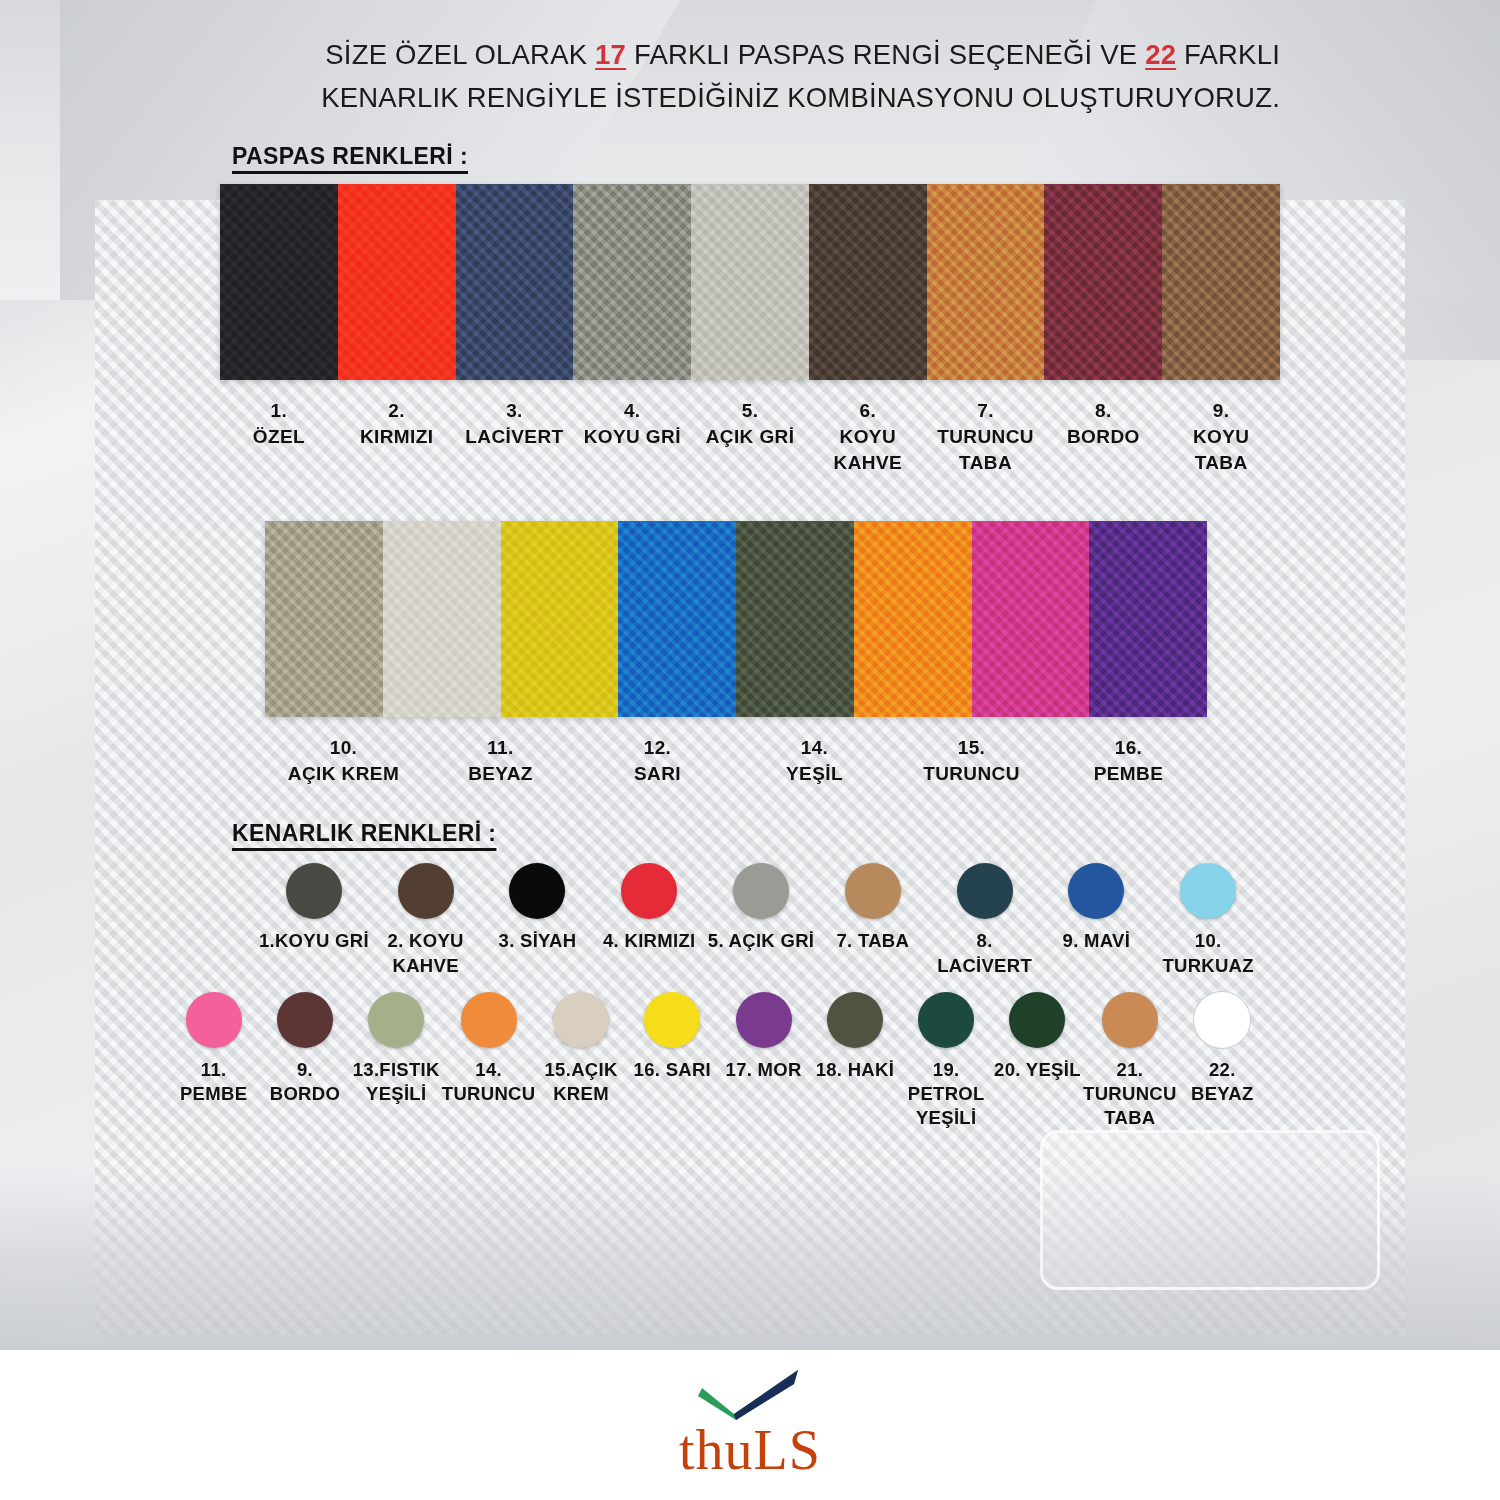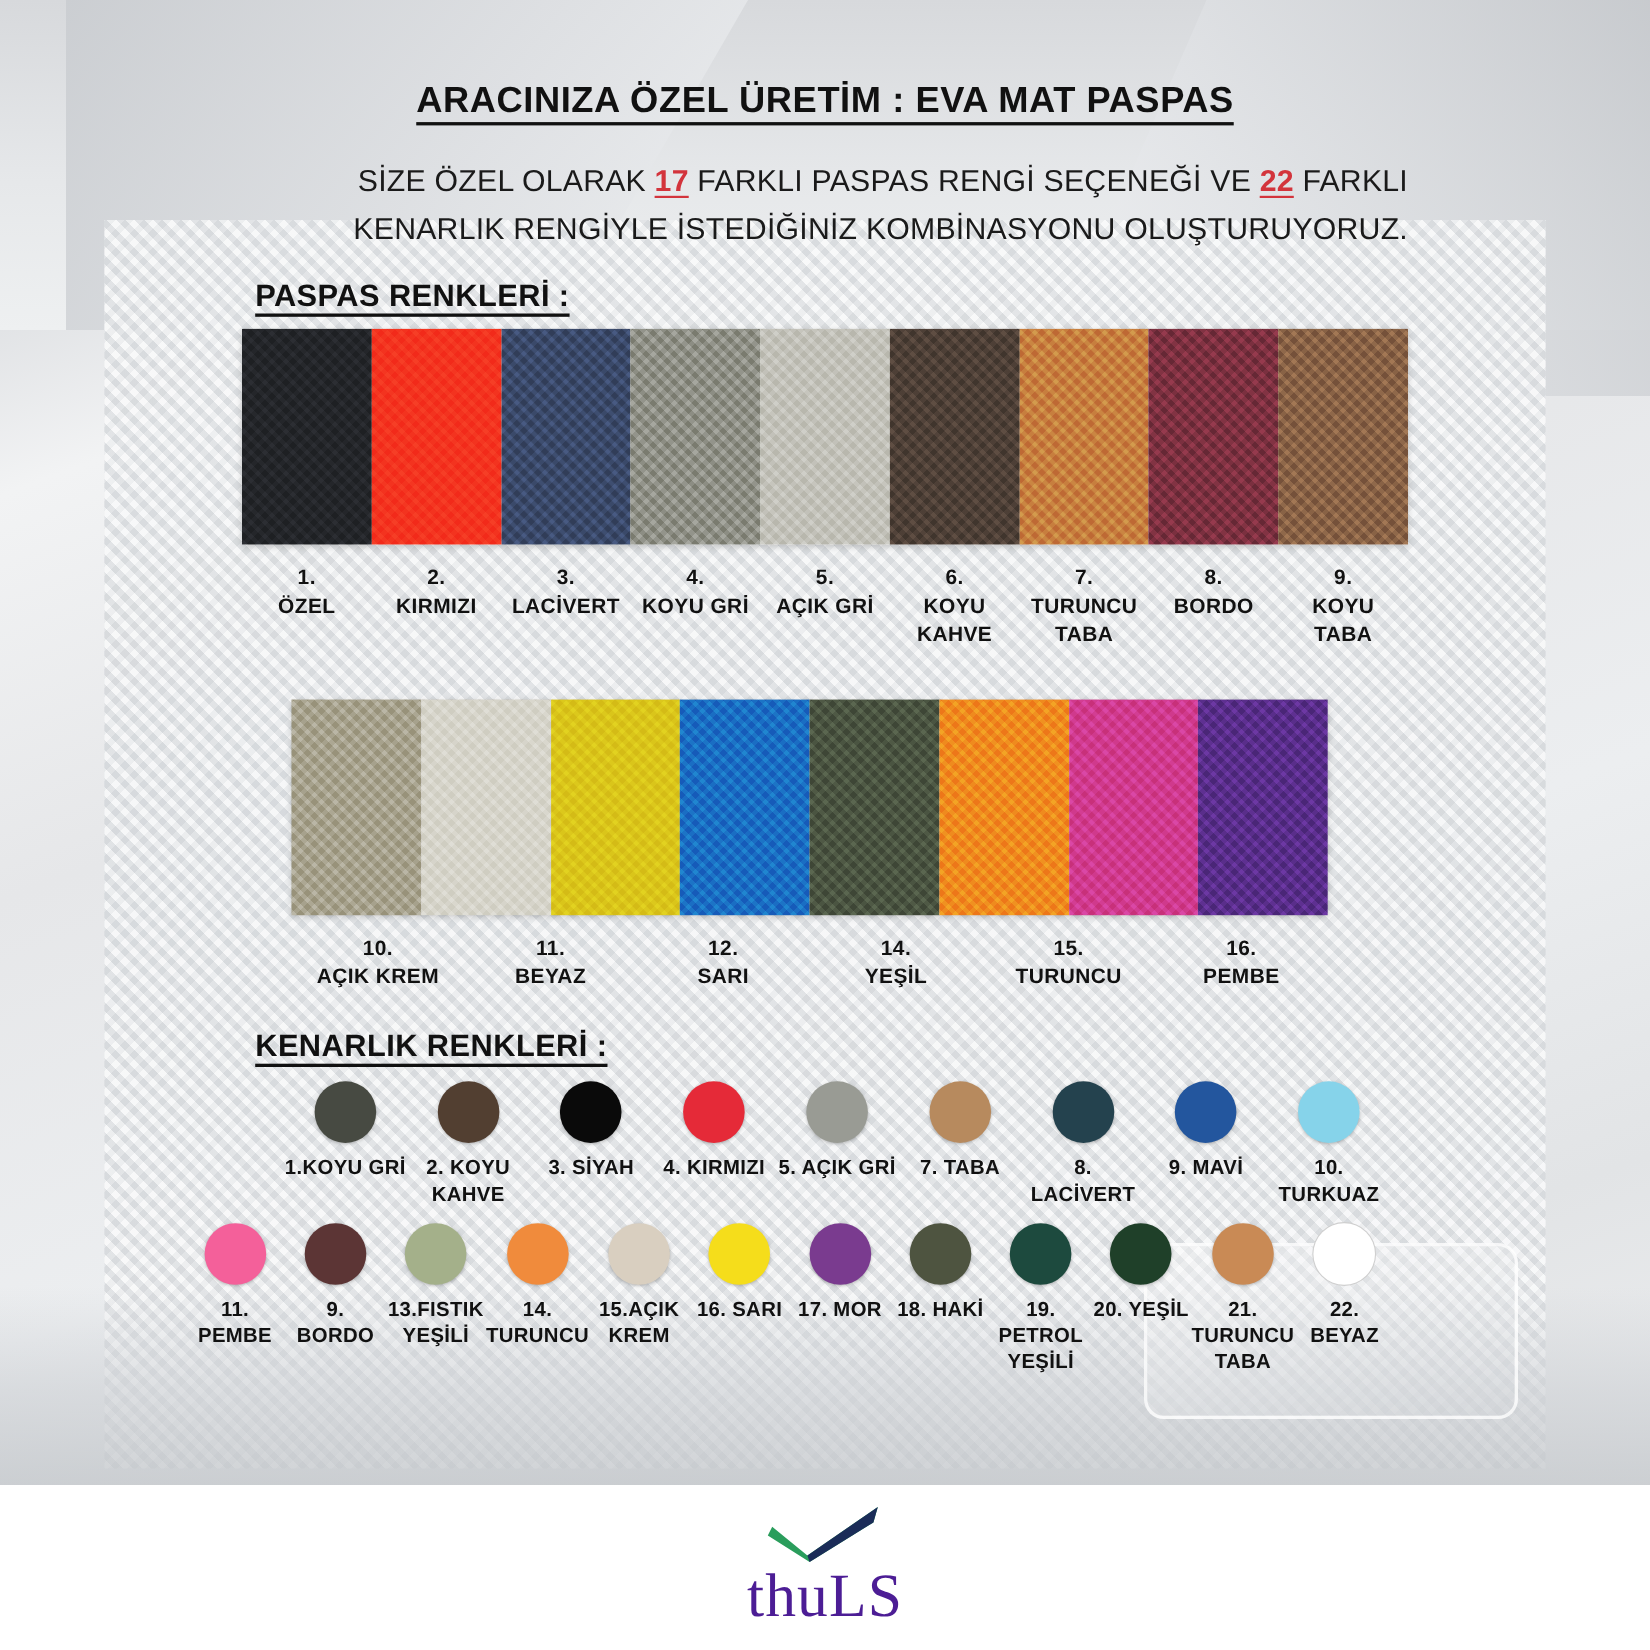--- a/index.html
+++ b/index.html
@@ -93,21 +93,21 @@
   .hl {
     color: #d3343c;
     font-weight: bold;
     text-decoration: underline;
     text-underline-offset: 4px;
   }
 
   .section-label {
     margin-left: 232px;
     margin-top: 24px;
-    font-size: 28px;
+    font-size: 23px;
     font-weight: bold;
     color: #111;
     text-decoration: underline;
     text-underline-offset: 7px;
     text-decoration-thickness: 2.5px;
     letter-spacing: .4px;
   }
 
   
   .strip {
@@ -191,39 +191,38 @@
     display: flex;
     flex-direction: column;
     align-items: center;
     justify-content: center;
   }
   .logo-mark { margin-bottom: -6px; }
   .logo-text {
     font-family: "Liberation Serif", serif;
     font-size: 56px;
     letter-spacing: 1px;
-    color: #4c1d95;
+    color: #c2410c;
   }
 </style>
 </head>
 <body>
 
 <div class="bg">
   <div class="bg-top-dark"></div>
   <div class="bg-diag1"></div>
   <div class="bg-diag2"></div>
   <div class="bg-mat"></div>
   <div class="bg-bottom-trim"></div>
   <div class="bg-tray"></div>
   <div class="bg-white-bottom"></div>
 </div>
 
 <div class="content">
 
-  <div class="title">ARACINIZA ÖZEL ÜRETİM : EVA MAT PASPAS</div>
 
   <div class="subtitle">
     <span>SİZE ÖZEL OLARAK </span><span class="hl">17</span><span> FARKLI PASPAS RENGİ SEÇENEĞİ VE </span><span class="hl">22</span><span> FARKLI KENARLIK RENGİYLE İSTEDİĞİNİZ KOMBİNASYONU OLUŞTURUYORUZ.</span>
   </div>
 
   <div class="section-label">PASPAS RENKLERİ :</div>
 
   <div class="strip row1" id="strip-row1">
       <div class="swatch" style="background: rgb(36, 38, 42);"></div>
       <div class="swatch" style="background: rgb(244, 51, 31);"></div>

